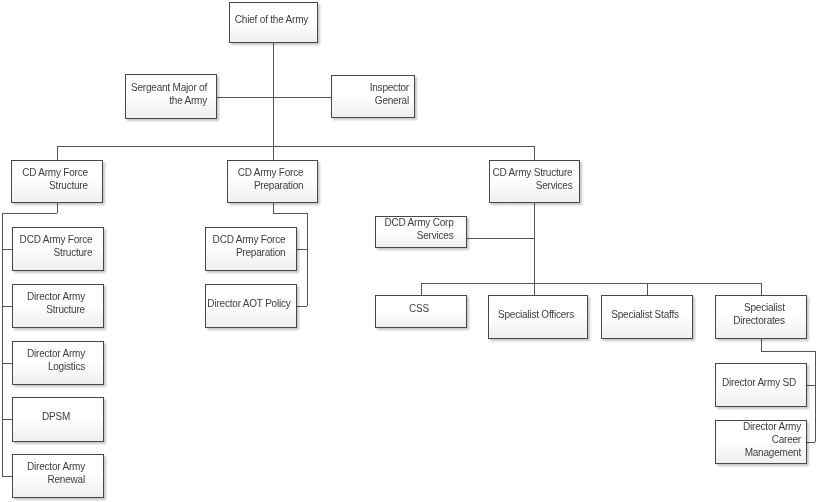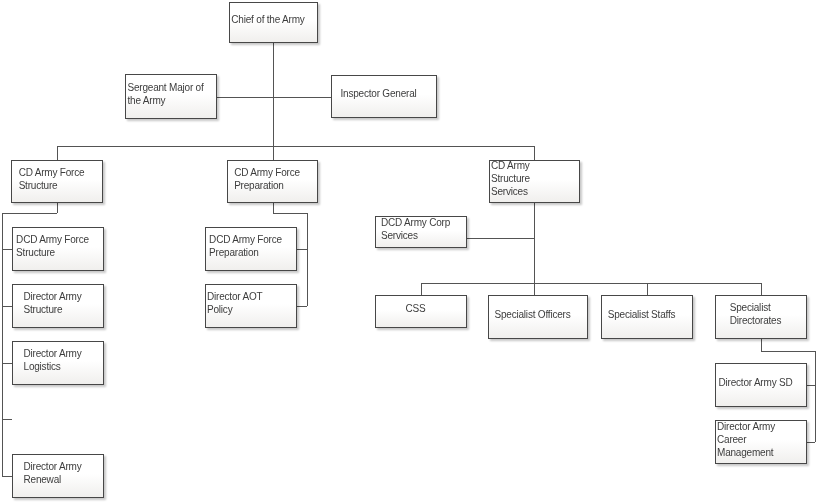--- a/index.html
+++ b/index.html
@@ -19,22 +19,22 @@
     font-family:"Liberation Sans", sans-serif;
     overflow:hidden;
   }
   .node{
     position:absolute;
     box-sizing:border-box;
     background:linear-gradient(180deg, var(--fill-top) 45%, var(--fill-bottom) 100%);
     border:1px solid var(--box-border);
     box-shadow:2px 2px 2px rgba(0,0,0,0.22);
     display:flex;align-items:center;justify-content:center;
-    text-align:left;
-    padding:0 12px 6px 1px;
+    text-align:right;
+    padding:0 5px 6px 1px;
   }
   .node-label{
     font-size:10px;
     line-height:13px;
     letter-spacing:-0.2px;
     color:var(--text);
     white-space:pre-line;
   }
   .line{position:absolute;background:var(--connector);}
   .line.v{width:1px;}
@@ -81,21 +81,21 @@
   <div class="line h" style="left:807px;top:385px;width:8px"></div>
   <div class="line h" style="left:807px;top:442px;width:8px"></div>
 
   <div class="node" style="left:229px;top:2px;width:89px;height:41px">
     <span class="node-label">Chief of the Army</span>
   </div>
   <div class="node" style="left:125px;top:74px;width:92px;height:45px">
     <span class="node-label">Sergeant Major of
 the Army</span>
   </div>
-  <div class="node" style="left:331px;top:75px;width:106px;height:43px">
+  <div class="node" style="left:331px;top:75px;width:84px;height:43px">
     <span class="node-label">Inspector General</span>
   </div>
 
   <div class="node" style="left:11px;top:160px;width:92px;height:43px">
     <span class="node-label">CD Army Force
 Structure</span>
   </div>
   <div class="node" style="left:227px;top:160px;width:91px;height:43px">
     <span class="node-label">CD Army Force
 Preparation</span>
@@ -109,20 +109,23 @@
     <span class="node-label">DCD Army Force
 Structure</span>
   </div>
   <div class="node" style="left:12px;top:284px;width:92px;height:44px">
     <span class="node-label">Director Army
 Structure</span>
   </div>
   <div class="node" style="left:12px;top:341px;width:92px;height:44px">
     <span class="node-label">Director Army
 Logistics</span>
+  </div>
+  <div class="node" style="left:12px;top:397px;width:92px;height:45px">
+    <span class="node-label">DPSM</span>
   </div>
   <div class="node" style="left:12px;top:454px;width:92px;height:44px">
     <span class="node-label">Director Army
 Renewal</span>
   </div>
 
   <div class="node" style="left:205px;top:227px;width:92px;height:44px">
     <span class="node-label">DCD Army Force
 Preparation</span>
   </div>

